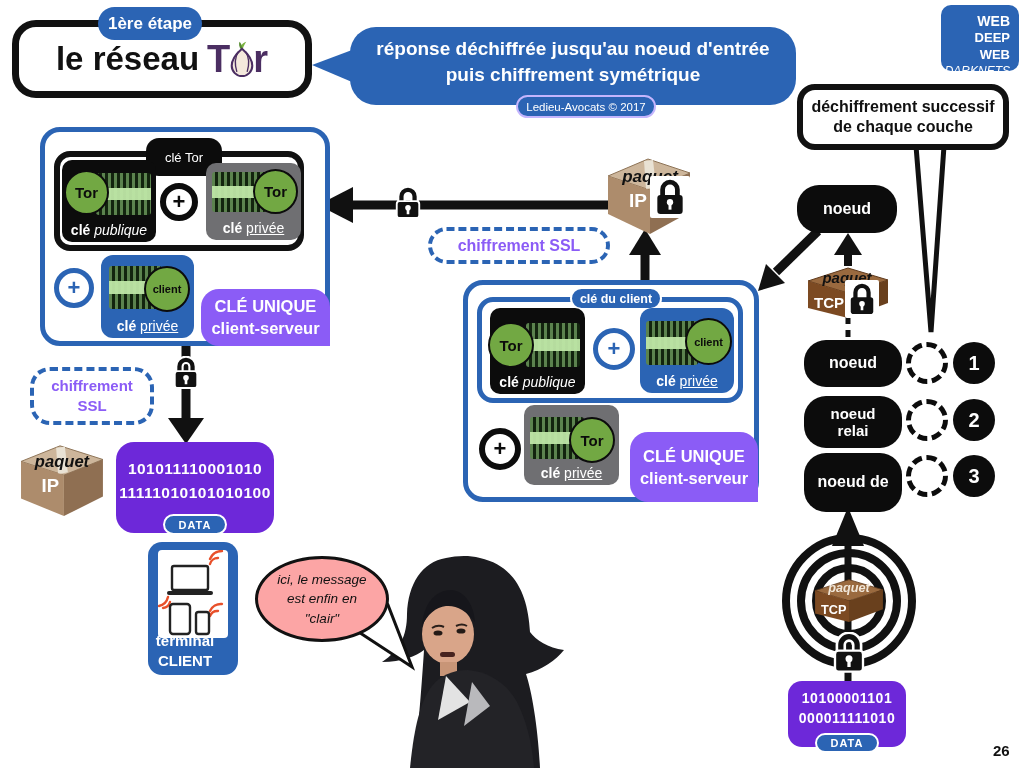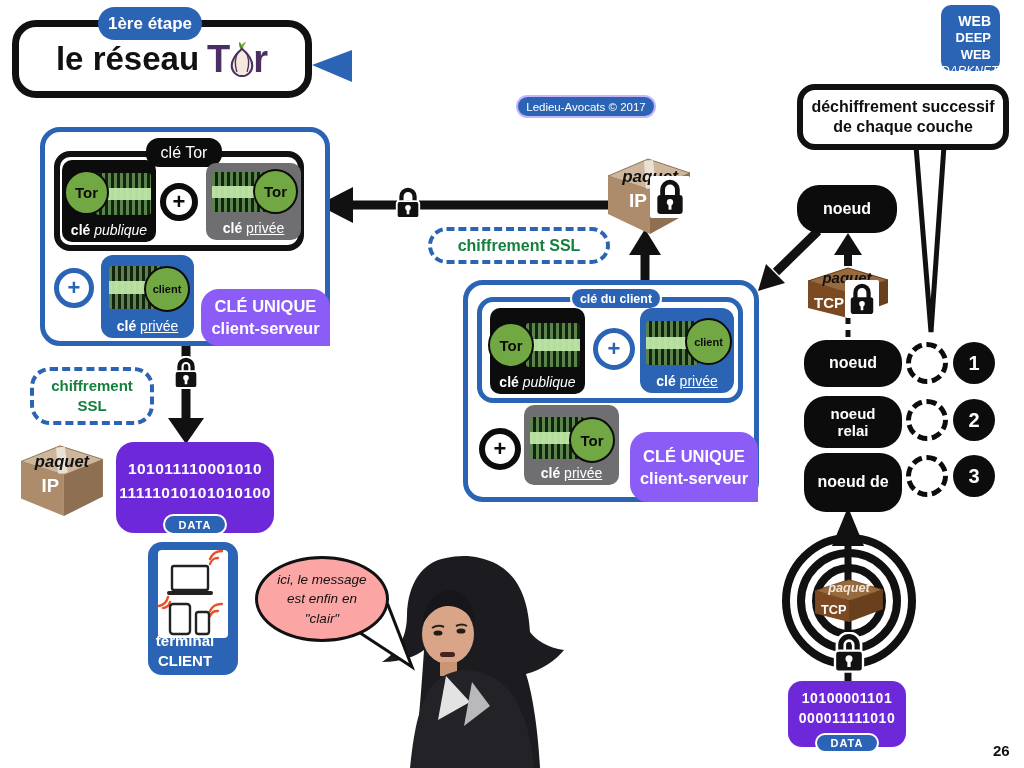--- a/index.html
+++ b/index.html
@@ -24,21 +24,21 @@
       repeating-linear-gradient(90deg, rgba(150,210,130,.55) 0 3px, rgba(18,36,14,.95) 3px 6px),
       #14230f;}
   .owner{position:absolute;background:#72A843;border:2px solid #0c0c0c;border-radius:50%;
     display:flex;align-items:center;justify-content:center;font-weight:800;color:#0c0c0c}
   .keylabel{position:absolute;left:0;right:0;bottom:4px;text-align:center;color:#fff;font-size:14px}
   .plusc{position:absolute;background:#fff;border-radius:50%;display:flex;align-items:center;
     justify-content:center;font-weight:800}
   .plus-black{border:6px solid #0c0c0c;color:#0c0c0c;font-size:22px}
   .plus-blue{border:5px solid #2B64B4;color:#2B64B4;font-size:22px}
   
-  .ssl{border:4px dashed #2B64B4;border-radius:20px;color:#15803d;font-weight:700;background:#fff}
+  .ssl{border:4px dashed #2B64B4;border-radius:20px;color:#8b5cf6;font-weight:700;background:#fff}
   
   .node{background:#0c0c0c;border-radius:22px;color:#fff;font-weight:600;font-size:16px;line-height:1.15}
   .dashcirc{border:5px dashed #0c0c0c;border-radius:50%;background:#fff}
   .numcirc{background:#0c0c0c;border-radius:50%;color:#fff;font-weight:800;font-size:20px}
   
   .databox{background:#6d28d9;border-radius:18px;color:#fff;font-weight:700;letter-spacing:.5px}
   .datapill{border:2px solid #fff;border-radius:12px;color:#fff;font-weight:600;letter-spacing:1px;font-size:11px}
   .lock{z-index:5}
   .lock svg{width:100%;height:100%}
   .onbox{background:#fff;padding:2px;border-radius:2px}
@@ -77,35 +77,39 @@
       <path d="M13 8 C14 4 17 2 20 1 C18 4 17 6 16 9 Z" fill="#7cb342"></path>
       <path d="M15 9 C15 5 14 3 12 1 C11 4 12 7 13 9 Z" fill="#558b2f"></path>
       <path d="M15 9 C8 15 3 23 3 29 a12 12 0 0 0 24 0 C27 23 22 15 15 9 Z" fill="#f4e9dc" stroke="#4b2e62" stroke-width="2.4"></path>
       <path d="M11 12 C7 18 6 26 9 36" fill="none" stroke="#4b2e62" stroke-width="1.6"></path>
       <path d="M19 12 C23 18 24 26 21 36" fill="none" stroke="#4b2e62" stroke-width="1.6"></path>
     </svg>
     <span style="font-size:38px;font-weight:800;color:#4b2e62">r</span>
   </div>
   <div class="abs ctr pill blue-bg" style="left:98px;top:7px;width:104px;height:33px;font-size:17px;z-index:3">1ère étape</div>
 
+  <div class="abs col blue-bg white" style="left:350px;top:27px;width:446px;height:78px;border-radius:26px;font-size:19px;font-weight:700;line-height:1.35;padding-bottom:8px;z-index:2">
+    <div>réponse déchiffrée jusqu'au noeud d'entrée</div>
+    <div>puis chiffrement symétrique</div>
+  </div>
   <div class="abs ctr blue-bg white" style="left:516px;top:95px;width:140px;height:23px;border:2px solid #c4b5fd;border-radius:12px;font-size:11.5px;z-index:3">Ledieu-Avocats © 2017</div>
 
-  <div class="abs blue-bg white" style="left:941px;top:5px;width:59px;height:66px;border-radius:10px;text-align:right;padding:7px 9px 7px 0;line-height:1.3;z-index:2">
+  <div class="abs blue-bg white" style="left:941px;top:5px;width:78px;height:66px;border-radius:10px;text-align:right;padding:7px 9px 7px 0;line-height:1.3;z-index:2">
     <div style="font-size:14px;font-weight:800">WEB</div>
     <div style="font-size:13px;font-weight:600">DEEP WEB</div>
     <div style="font-size:12px;font-style:italic">DARKNETS</div>
   </div>
 
   <div class="abs col" style="left:797px;top:84px;width:212px;height:66px;background:#fff;border:6px solid #111;border-radius:18px;font-size:16px;font-weight:800;line-height:1.25;z-index:2">
     <div>déchiffrement successif</div>
     <div>de chaque couche</div>
   </div>
 
   <div class="abs" style="left:40px;top:127px;width:290px;height:219px;border:5px solid #2B64B4;border-radius:20px;background:#fff;z-index:2"></div>
-  <div class="abs ctr black-bg white" style="left:146px;top:138px;width:76px;height:29px;border-radius:13px;font-size:16px;z-index:4">clé Tor</div>
+  <div class="abs ctr black-bg white" style="left:146px;top:138px;width:76px;height:38px;border-radius:13px;font-size:13px;z-index:4">clé Tor</div>
   <div class="abs" style="left:54px;top:151px;width:250px;height:100px;border:6px solid #111;border-radius:16px;background:#fff;z-index:3"></div>
 
   <div class="keycard black-bg" style="left:62px;top:160px;width:94px;height:82px;z-index:4">
     <div class="ktex" style="left:34px;top:13px;width:55px;height:42px"></div>
     <div class="owner" style="left:2px;top:10px;width:45px;height:45px;font-size:15px">
       <span>Tor</span>
       </div>
     <div class="keylabel">
       <span class="b">clé</span> <span class="it">publique</span></div>
   </div>

